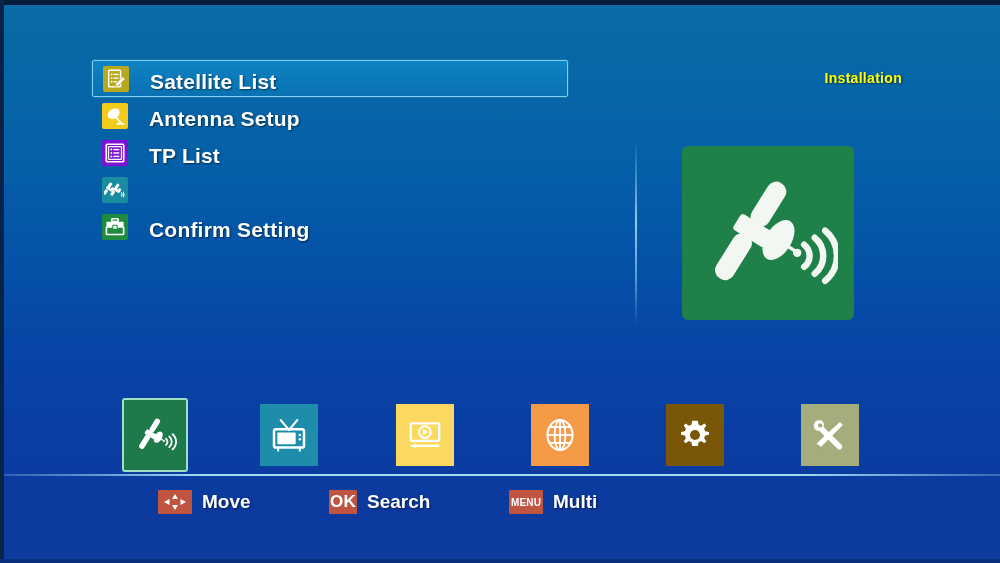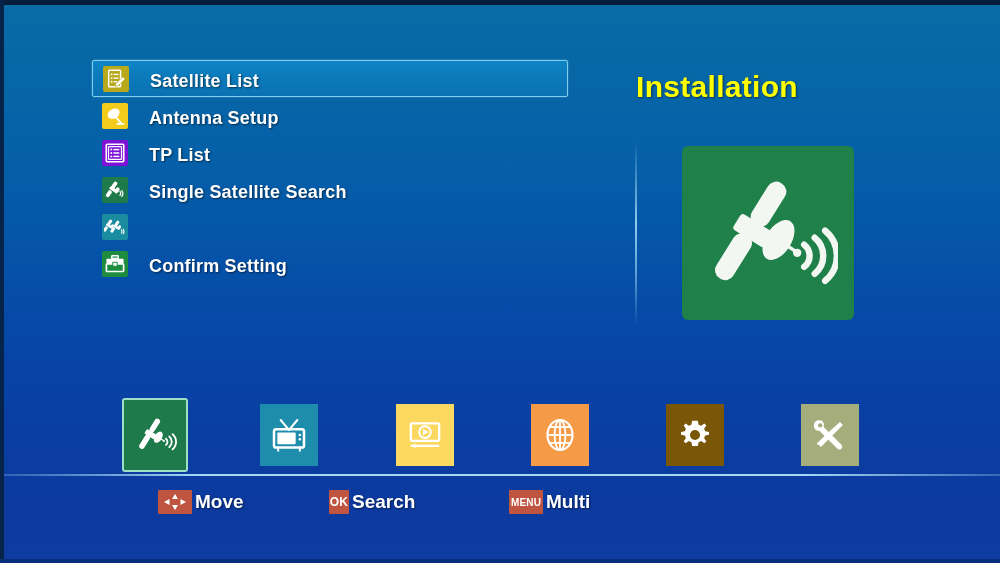--- a/index.html
+++ b/index.html
@@ -67,21 +67,21 @@
     border-radius: 2px;
     position: relative;
     display: flex;
     align-items: center;
     justify-content: center;
   }
   .menu-icon svg { display:block; }
   .menu-label {
     margin-left: 21px;
     color: #ffffff;
-    font-size: 18px;
+    font-size: 21px;
     font-weight: bold;
     letter-spacing: 0.2px;
     text-shadow: 1px 1px 2px rgba(0,0,0,0.55);
     white-space: nowrap;
     margin-top: 6px;
   }
 
   
   #v-divider {
     position: absolute;
@@ -95,23 +95,23 @@
         rgba(150,215,245,0.55) 75%,
         rgba(120,190,235,0.0) 100%);
   }
 
   
   #panel-title {
     position: absolute;
     left: 636px;
     top: 70px;
     width: 266px;
-    text-align: left;
+    text-align: right;
     color: #ffff00;
-    font-size: 30px;
+    font-size: 14px;
     font-weight: bold;
     letter-spacing: 0.3px;
     text-shadow: 1px 1px 2px rgba(0,0,0,0.5);
   }
   #panel-icon {
     position: absolute;
     left: 682px;
     top: 146px;
     width: 172px;
     height: 174px;
@@ -183,27 +183,27 @@
     color: #ffffff;
     font-weight: bold;
     display: flex;
     align-items: center;
     justify-content: center;
     height: 24px;
     border-radius: 1px;
     box-sizing: border-box;
   }
   .hint-key.dpad { width: 34px; }
-  .hint-key.ok   { width: 20px; font-size: 12px; letter-spacing: 0.2px; }
+  .hint-key.ok   { width: 28px; font-size: 17px; letter-spacing: 0.2px; }
   .hint-key.menu { width: 34px; font-size: 10px; letter-spacing: 0.2px; }
   .hint-text {
     color: #ffffff;
     font-size: 19px;
     font-weight: bold;
-    margin-left: 3px;
+    margin-left: 10px;
     text-shadow: 1px 1px 2px rgba(0,0,0,0.5);
     white-space: nowrap;
   }
 </style>
 </head>
 <body>
 
 <div id="screen">
 
   <div id="frame-top"></div>
@@ -249,33 +249,20 @@
           <circle cx="8" cy="12" r="1.1" fill="#fff"></circle>
           <circle cx="8" cy="15.7" r="1.1" fill="#fff"></circle>
           <rect x="10.3" y="7.5" width="6.4" height="1.6" fill="#fff"></rect>
           <rect x="10.3" y="11.2" width="6.4" height="1.6" fill="#fff"></rect>
           <rect x="10.3" y="14.9" width="6.4" height="1.6" fill="#fff"></rect>
         </svg>
       </span>
       <span class="menu-label">TP List</span>
     </div>
 
-    <div class="menu-row">
-      <span class="menu-icon" style="background:#1e7a4a">
-        <svg width="22" height="22" viewBox="0 0 24 24">
-          <rect x="9.2" y="2.6" width="4.2" height="8" rx="1.6" transform="rotate(34 11.3 6.6)" fill="#fff"></rect>
-          <rect x="3.2" y="12" width="4.2" height="8" rx="1.6" transform="rotate(34 5.3 16)" fill="#fff"></rect>
-          <rect x="5.8" y="9.2" width="7.2" height="3.6" rx="1" transform="rotate(34 9.4 11)" fill="#fff"></rect>
-          <ellipse cx="14.2" cy="12.4" rx="2.2" ry="3.6" transform="rotate(34 14.2 12.4)" fill="#fff"></ellipse>
-          <path d="M17.4 13.6 a3.2 3.2 0 0 1 0 4.2" fill="none" stroke="#fff" stroke-width="1.3" stroke-linecap="round"></path>
-          <path d="M19.4 12.6 a5.2 5.2 0 0 1 0 6.4" fill="none" stroke="#fff" stroke-width="1.3" stroke-linecap="round"></path>
-        </svg>
-      </span>
-      <span class="menu-label">Single Satellite Search</span>
-    </div>
 
     <div class="menu-row">
       <span class="menu-icon" style="background:#1a8ca0">
         <svg width="22" height="22" viewBox="0 0 24 24">
           <g transform="translate(-4.4,0) scale(0.82) translate(2,2)">
             <rect x="9.2" y="2.6" width="4" height="7.4" rx="1.5" transform="rotate(34 11.2 6.3)" fill="#fff"></rect>
             <rect x="3.4" y="11.6" width="4" height="7.4" rx="1.5" transform="rotate(34 5.4 15.3)" fill="#fff"></rect>
             <rect x="5.9" y="9" width="6.8" height="3.4" rx="1" transform="rotate(34 9.3 10.7)" fill="#fff"></rect>
             <ellipse cx="14" cy="12" rx="2" ry="3.3" transform="rotate(34 14 12)" fill="#fff"></ellipse>
           </g>

